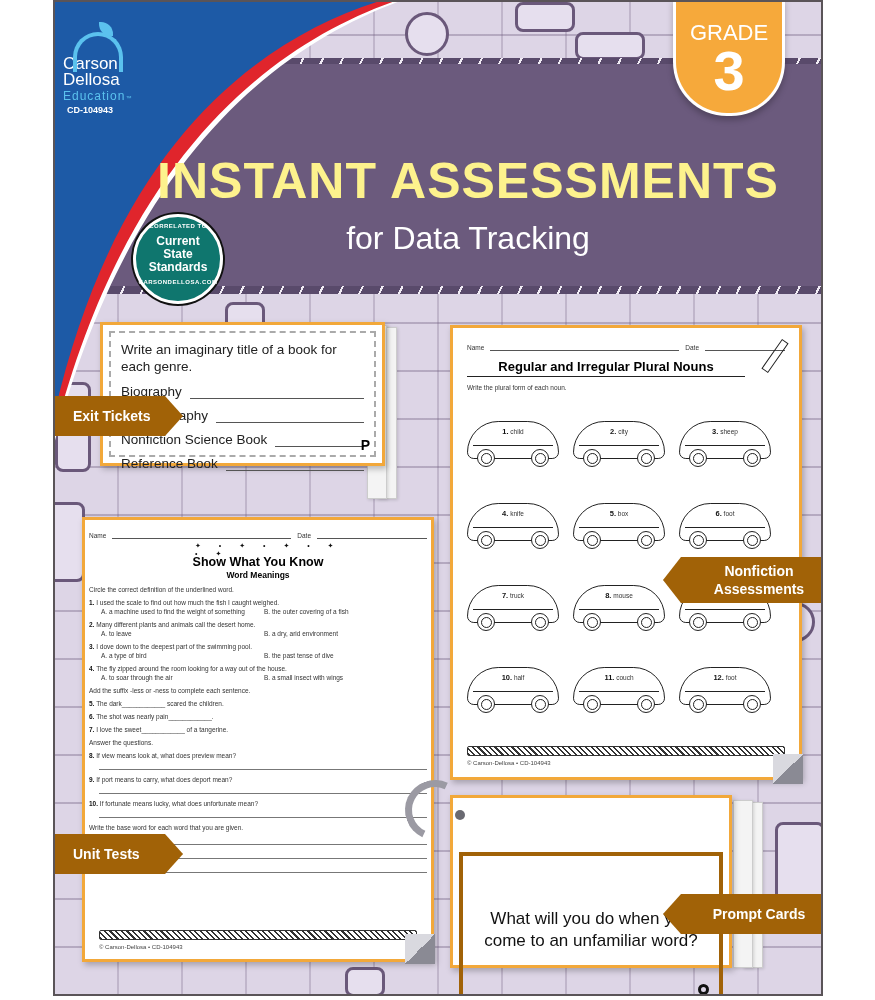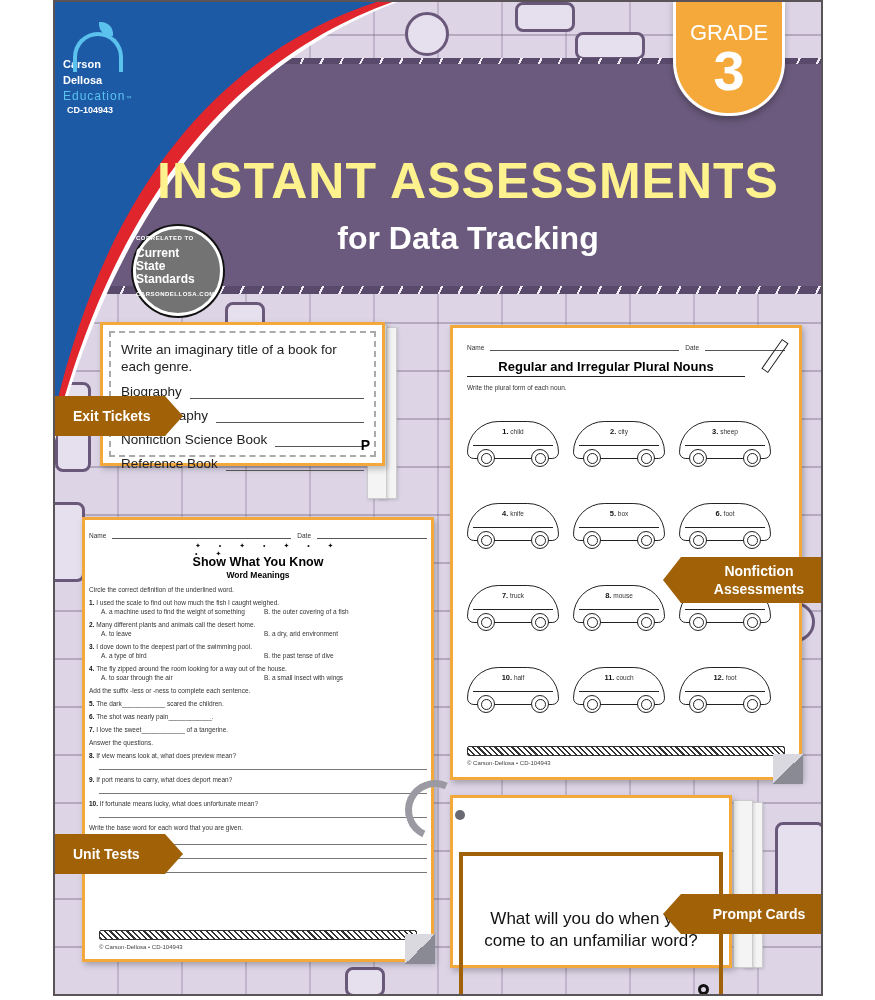--- a/index.html
+++ b/index.html
@@ -54,21 +54,21 @@
   .logo { position: absolute; left: 8px; top: 30px; width: 140px; color: #fff; }
   .logo-apple {
     width: 50px; height: 40px; margin-left: 10px;
     border: 4px solid #5bc2ee; border-bottom: none; border-radius: 30px 30px 0 0;
     position: relative;
   }
   .logo-leaf {
     position: absolute; left: 22px; top: -14px; width: 14px; height: 14px;
     background: #5bc2ee; border-radius: 0 12px 0 12px;
   }
-  .logo-name { font-weight: 700; font-size: 11px; line-height: 16px; margin-top: -16px; }
+  .logo-name { font-weight: 400; font-size: 17px; line-height: 16px; margin-top: -16px; }
   .logo-edu { color: #5bc2ee; font-size: 12px; letter-spacing: 1px; margin-top: 1px; }
   .logo-code { font-size: 9px; font-weight: 700; margin-top: 2px; margin-left: 4px; }
 
   
   .grade {
     position: absolute; left: 618px; top: -4px; width: 112px; height: 118px;
     background: #f6a93b; border: 3px solid #fff; border-top: none;
     border-radius: 0 0 54px 54px;
     box-shadow: 0 4px 6px rgba(0,0,0,0.25);
     text-align: center; color: #fff;
@@ -83,29 +83,29 @@
     color: #fff; font-weight: 700; font-size: 40px; letter-spacing: 1px;
   }
   .title-2 {
     position: absolute; left: 0; top: 150px; width: 100%;
     text-align: center; padding-left: 60px;
     color: #fdf28d; font-weight: 700; font-size: 50px; letter-spacing: 1px;
   }
   .title-3 {
     position: absolute; left: 0; top: 218px; width: 100%;
     text-align: center; padding-left: 60px;
-    color: #fff; font-size: 32px; font-weight: 700;
+    color: #fff; font-size: 32px; font-weight: 400;
   }
 
   
   .seal {
-    position: absolute; left: 78px; top: 224px; width: 90px; height: 90px;
-    border-radius: 50%; background: #737373; border: 3px solid #fff;
+    position: absolute; left: 78px; top: 212px; width: 90px; height: 90px;
+    border-radius: 50%; background: #0f766e; border: 3px solid #fff;
     box-shadow: 0 0 0 2px #111;
-    color: #fff; 
+    color: #fff; text-align: center;
   }
   .seal-ring-top { font-size: 6px; font-weight: 700; margin-top: 6px; letter-spacing: 0.5px; }
   .seal-main { font-size: 12px; font-weight: 700; line-height: 13px; margin-top: 6px; }
   .seal-ring-bottom { font-size: 6px; font-weight: 700; margin-top: 5px; letter-spacing: 0.5px; }
 
   
   .card {
     position: absolute; background: #fff; border: 3px solid #f2a83a;
     box-shadow: 2px 3px 6px rgba(0,0,0,0.25);
   }

